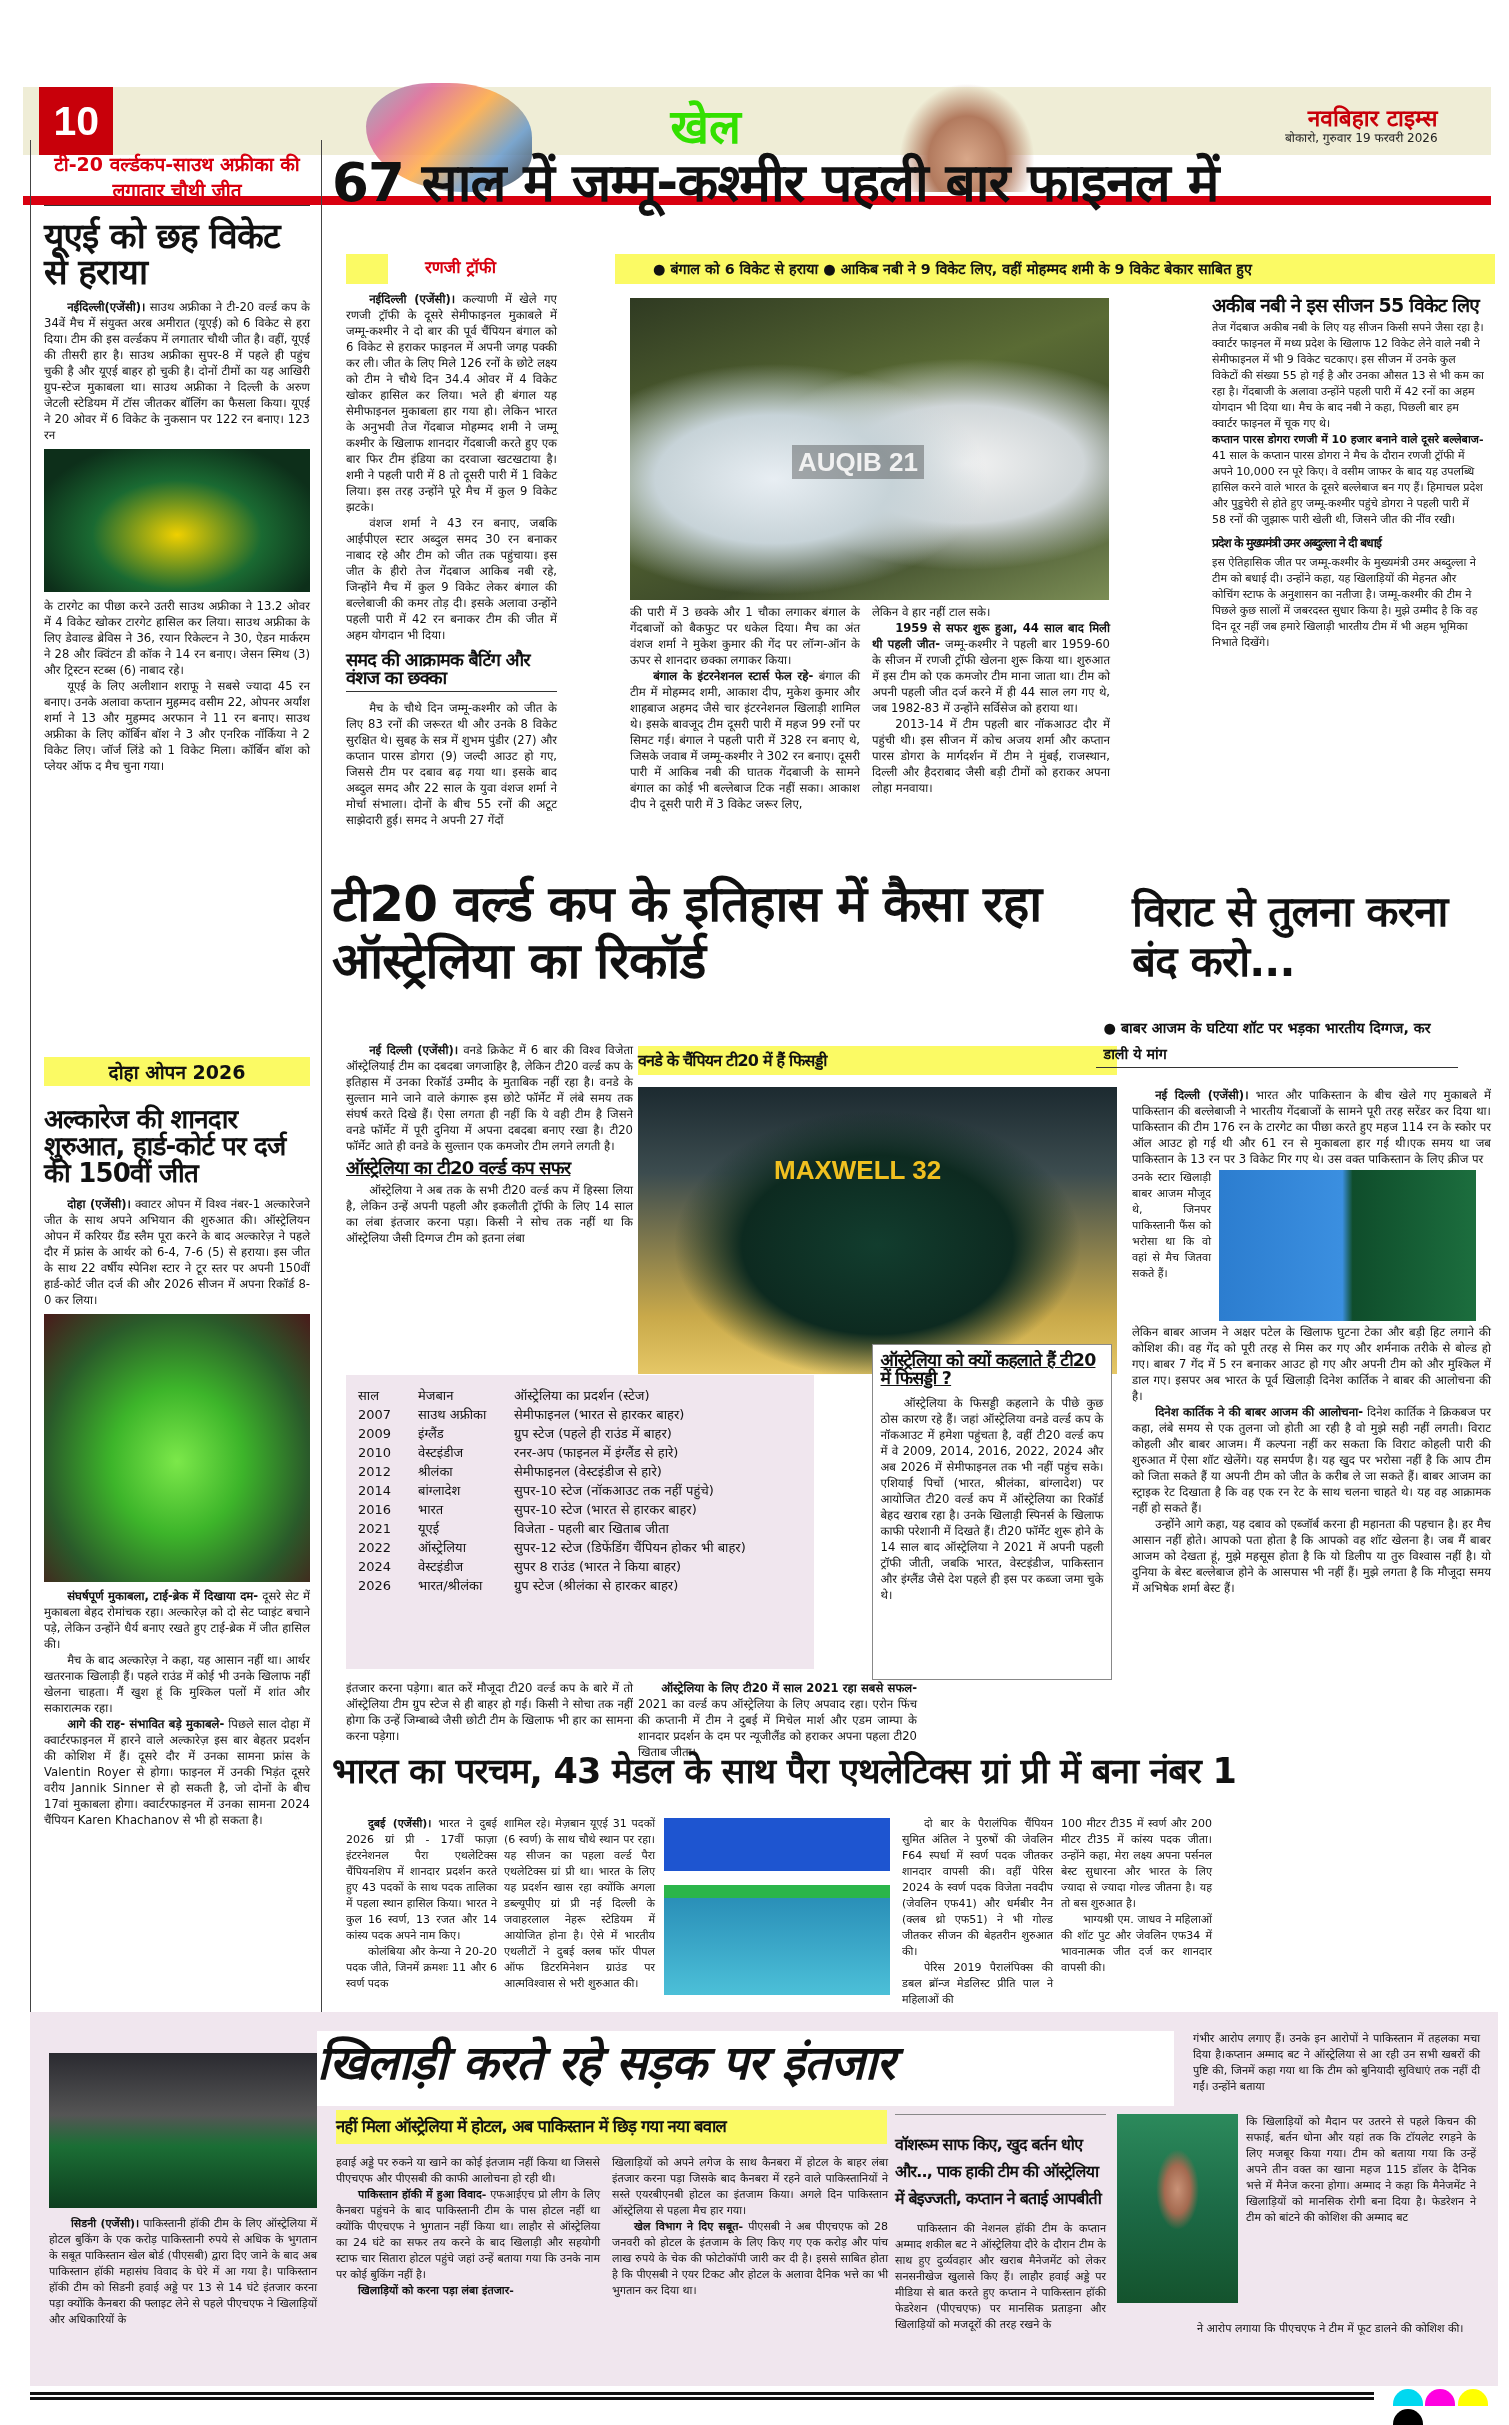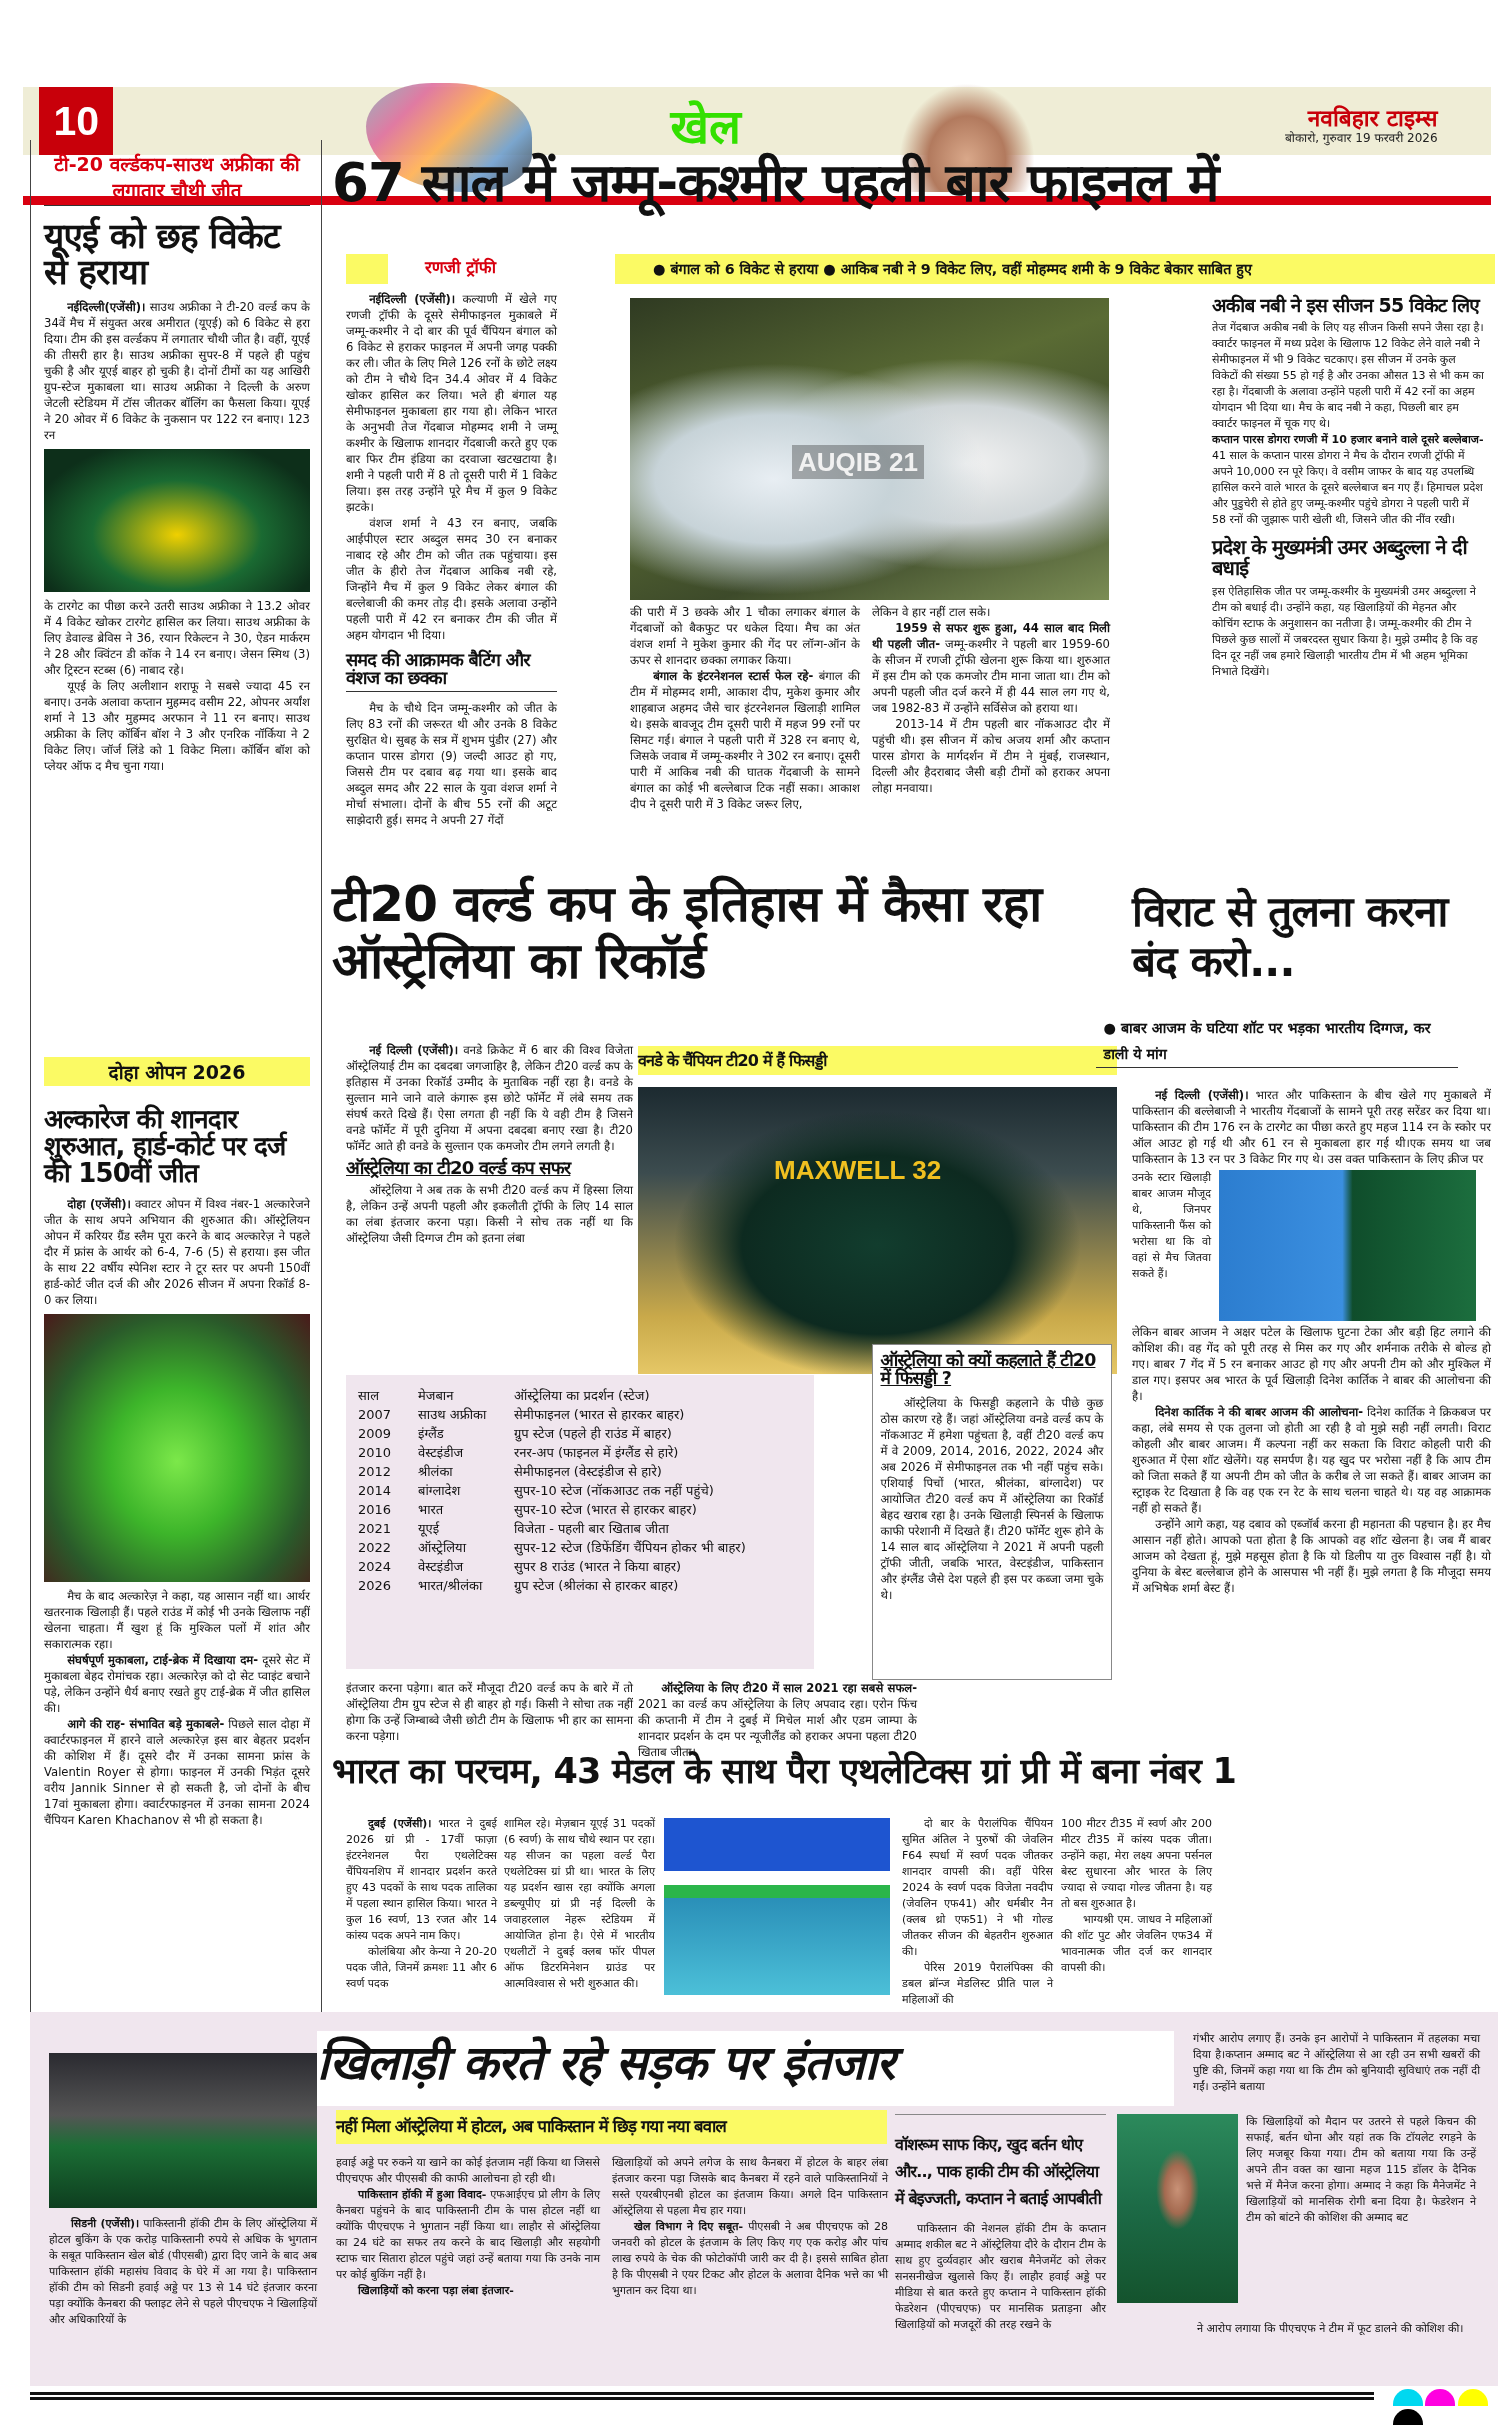--- a/index.html
+++ b/index.html
@@ -68,22 +68,22 @@
 </div>
 
 <div class="abs" style="left:44px;top:1057px;width:266px">
   <div class="yellow" style="font-weight:bold;font-size:19px;text-align:center;padding:1.5px 0">दोहा ओपन 2026</div>
   <div class="hl" style="font-size:26px;margin-top:19.6px">अल्कारेज की शानदार शुरुआत, हार्ड-कोर्ट पर दर्ज की 150वीं जीत</div>
   <div class="body" style="margin-top:9px">
     <p><b>दोहा (एजेंसी)।</b><span> क्वाटर ओपन में विश्व नंबर-1 अल्कारेजने जीत के साथ अपने अभियान की शुरुआत की। ऑस्ट्रेलियन ओपन में करियर ग्रैंड स्लैम पूरा करने के बाद अल्कारेज़ ने पहले दौर में फ्रांस के आर्थर को 6-4, 7-6 (5) से हराया। इस जीत के साथ 22 वर्षीय स्पेनिश स्टार ने टूर स्तर पर अपनी 150वीं हार्ड-कोर्ट जीत दर्ज की और 2026 सीजन में अपना रिकॉर्ड 8-0 कर लिया।</span></p>
   </div>
   <div class="photo ph-tennis" style="width:266px;height:268px;margin:6px 0"></div>
   <div class="body">
+    <p><b>संघर्षपूर्ण मुकाबला, टाई-ब्रेक में दिखाया दम-</b><span> दूसरे सेट में मुकाबला बेहद रोमांचक रहा। अल्कारेज़ को दो सेट प्वाइंट बचाने पड़े, लेकिन उन्होंने धैर्य बनाए रखते हुए टाई-ब्रेक में जीत हासिल की।</span></p>
     <p>मैच के बाद अल्कारेज़ ने कहा, यह आसान नहीं था। आर्थर खतरनाक खिलाड़ी हैं। पहले राउंड में कोई भी उनके खिलाफ नहीं खेलना चाहता। मैं खुश हूं कि मुश्किल पलों में शांत और सकारात्मक रहा।</p>
-    <p><b>संघर्षपूर्ण मुकाबला, टाई-ब्रेक में दिखाया दम-</b><span> दूसरे सेट में मुकाबला बेहद रोमांचक रहा। अल्कारेज़ को दो सेट प्वाइंट बचाने पड़े, लेकिन उन्होंने धैर्य बनाए रखते हुए टाई-ब्रेक में जीत हासिल की।</span></p>
     <p><b>आगे की राह- संभावित बड़े मुकाबले-</b><span> पिछले साल दोहा में क्वार्टरफाइनल में हारने वाले अल्कारेज़ इस बार बेहतर प्रदर्शन की कोशिश में हैं। दूसरे दौर में उनका सामना फ्रांस के Valentin Royer से होगा। फाइनल में उनकी भिड़ंत दूसरे वरीय Jannik Sinner से हो सकती है, जो दोनों के बीच 17वां मुकाबला होगा। क्वार्टरफाइनल में उनका सामना 2024 चैंपियन Karen Khachanov से भी हो सकता है।</span></p>
   </div>
 </div>
 
 <div class="abs hl" style="left:332px;top:155px;width:1163px;font-size:53px">67 साल में जम्मू-कश्मीर पहली बार फाइनल में</div>
 <div class="abs yellow" style="left:346px;top:254px;width:42px;height:30px"></div>
 <div class="abs kicker-red" style="left:400px;top:255px;width:121px;font-size:16.6px">रणजी ट्रॉफी</div>
 <div class="abs yellow" style="left:615px;top:254px;width:880px;height:30px;font-weight:bold;font-size:14.3px;line-height:30px;padding-left:38px">● बंगाल को 6 विकेट से हराया  ● आकिब नबी ने 9 विकेट लिए, वहीं मोहम्मद शमी के 9 विकेट बेकार साबित हुए</div>
 
 <div class="abs body" style="left:346px;top:291px;width:211px">
@@ -106,21 +106,21 @@
   <p><b>1959 से सफर शुरू हुआ, 44 साल बाद मिली थी पहली जीत-</b><span> जम्मू-कश्मीर ने पहली बार 1959-60 के सीजन में रणजी ट्रॉफी खेलना शुरू किया था। शुरुआत में इस टीम को एक कमजोर टीम माना जाता था। टीम को अपनी पहली जीत दर्ज करने में ही 44 साल लग गए थे, जब 1982-83 में उन्होंने सर्विसेज को हराया था।</span></p>
   <p>2013-14 में टीम पहली बार नॉकआउट दौर में पहुंची थी। इस सीजन में कोच अजय शर्मा और कप्तान पारस डोगरा के मार्गदर्शन में टीम ने मुंबई, राजस्थान, दिल्ली और हैदराबाद जैसी बड़ी टीमों को हराकर अपना लोहा मनवाया।</p>
 </div>
 
 <div class="abs" style="left:1212px;top:296px;width:272px">
   <div class="hl" style="font-size:19px;margin-bottom:4.5px">अकीब नबी ने इस सीजन 55 विकेट लिए</div>
   <div class="body" style="font-size:11px;line-height:16px;text-align:left">
     <p style="text-indent:0">तेज गेंदबाज अकीब नबी के लिए यह सीजन किसी सपने जैसा रहा है। क्वार्टर फाइनल में मध्य प्रदेश के खिलाफ 12 विकेट लेने वाले नबी ने सेमीफाइनल में भी 9 विकेट चटकाए। इस सीजन में उनके कुल विकेटों की संख्या 55 हो गई है और उनका औसत 13 से भी कम का रहा है। गेंदबाजी के अलावा उन्होंने पहली पारी में 42 रनों का अहम योगदान भी दिया था। मैच के बाद नबी ने कहा, पिछली बार हम क्वार्टर फाइनल में चूक गए थे।</p>
     <p style="text-indent:0"><b>कप्तान पारस डोगरा रणजी में 10 हजार बनाने वाले दूसरे बल्लेबाज-</b><span> 41 साल के कप्तान पारस डोगरा ने मैच के दौरान रणजी ट्रॉफी में अपने 10,000 रन पूरे किए। वे वसीम जाफर के बाद यह उपलब्धि हासिल करने वाले भारत के दूसरे बल्लेबाज बन गए हैं। हिमाचल प्रदेश और पुडुचेरी से होते हुए जम्मू-कश्मीर पहुंचे डोगरा ने पहली पारी में 58 रनों की जुझारू पारी खेली थी, जिसने जीत की नींव रखी।</span></p>
   </div>
-  <div class="hl" style="font-size:20px;margin:9px 0 4.5px">प्रदेश के मुख्यमंत्री उमर अब्दुल्ला ने दी बधाई</div>
+  <div class="hl" style="font-size:12px;margin:9px 0 4.5px">प्रदेश के मुख्यमंत्री उमर अब्दुल्ला ने दी बधाई</div>
   <div class="body" style="font-size:11px;line-height:16px;text-align:left">
     <p style="text-indent:0">इस ऐतिहासिक जीत पर जम्मू-कश्मीर के मुख्यमंत्री उमर अब्दुल्ला ने टीम को बधाई दी। उन्होंने कहा, यह खिलाड़ियों की मेहनत और कोचिंग स्टाफ के अनुशासन का नतीजा है। जम्मू-कश्मीर की टीम ने पिछले कुछ सालों में जबरदस्त सुधार किया है। मुझे उम्मीद है कि वह दिन दूर नहीं जब हमारे खिलाड़ी भारतीय टीम में भी अहम भूमिका निभाते दिखेंगे।</p>
   </div>
 </div>
 
 <div class="abs hl" style="left:332px;top:876px;width:785px;font-size:50px;line-height:57px">टी20 वर्ल्ड कप के इतिहास में कैसा रहा ऑस्ट्रेलिया का रिकॉर्ड</div>
 <div class="abs body" style="left:346px;top:1042px;width:287px">
   <p><b>नई दिल्ली (एजेंसी)।</b><span> वनडे क्रिकेट में 6 बार की विश्व विजेता ऑस्ट्रेलियाई टीम का दबदबा जगजाहिर है, लेकिन टी20 वर्ल्ड कप के इतिहास में उनका रिकॉर्ड उम्मीद के मुताबिक नहीं रहा है। वनडे के सुल्तान माने जाने वाले कंगारू इस छोटे फॉर्मेट में लंबे समय तक संघर्ष करते दिखे हैं। ऐसा लगता ही नहीं कि ये वही टीम है जिसने वनडे फॉर्मेट में पूरी दुनिया में अपना दबदबा बनाए रखा है। टी20 फॉर्मेट आते ही वनडे के सुल्तान एक कमजोर टीम लगने लगती है।</span></p>
   <div class="hl" style="font-size:18px;text-decoration:underline;margin:4.5px 0">ऑस्ट्रेलिया का टी20 वर्ल्ड कप सफर</div>
   <p>ऑस्ट्रेलिया ने अब तक के सभी टी20 वर्ल्ड कप में हिस्सा लिया है, लेकिन उन्हें अपनी पहली और इकलौती ट्रॉफी के लिए 14 साल का लंबा इंतजार करना पड़ा। किसी ने सोच तक नहीं था कि ऑस्ट्रेलिया जैसी दिग्गज टीम को इतना लंबा</p>

